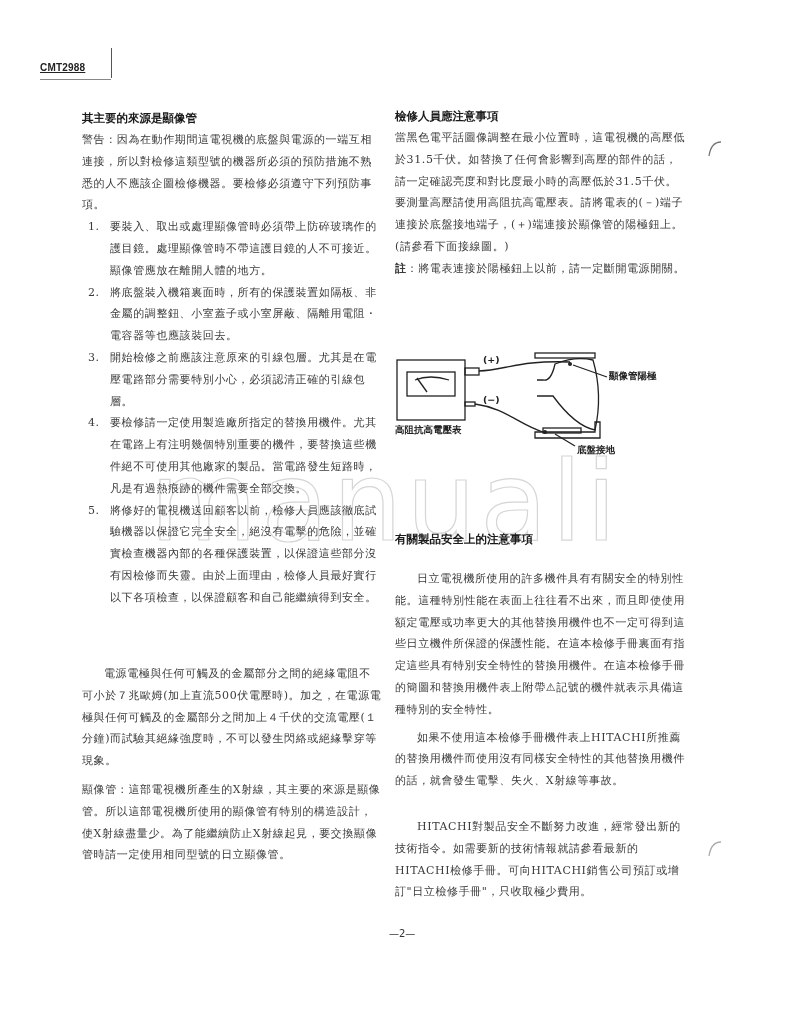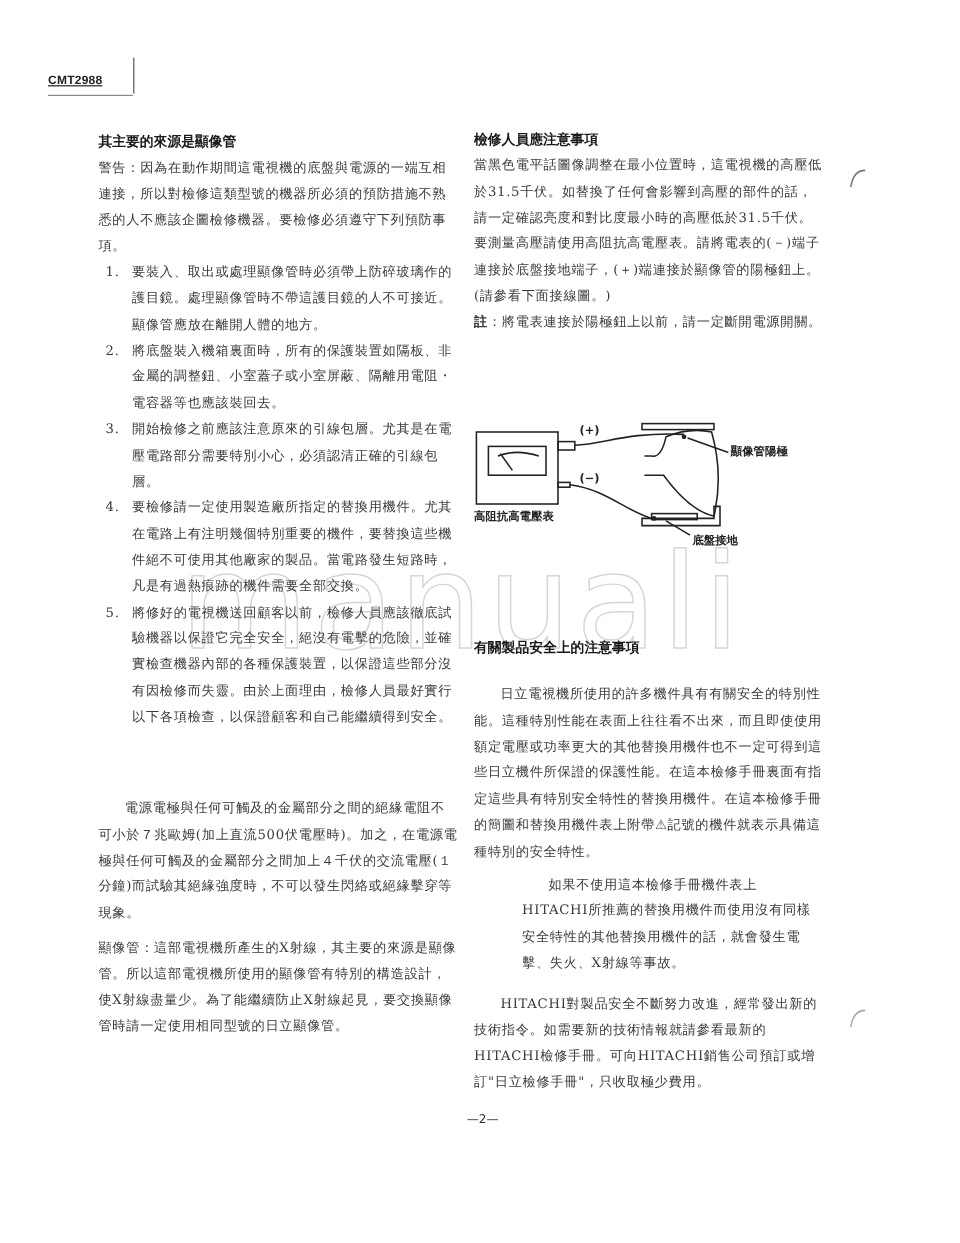--- a/index.html
+++ b/index.html
@@ -85,22 +85,22 @@
   <div class="section" style="top:105px;">
     <div class="heading">檢修人員應注意事項</div>
     <div class="para">當黑色電平話圖像調整在最小位置時，這電視機的高壓低於31.5千伏。如替換了任何會影響到高壓的部件的話，請一定確認亮度和對比度最小時的高壓低於31.5千伏。</div>
     <div class="para">要測量高壓請使用高阻抗高電壓表。請將電表的(－)端子連接於底盤接地端子，(＋)端連接於顯像管的陽極鈕上。(請參看下面接線圖。)</div>
     <div class="para"><span class="note-label">註</span><span>：將電表連接於陽極鈕上以前，請一定斷開電源開關。</span></div>
   </div>
 
   <div class="section" style="top:528px;">
     <div class="heading">有關製品安全上的注意事項</div>
     <div class="para indent1">日立電視機所使用的許多機件具有有關安全的特別性能。這種特別性能在表面上往往看不出來，而且即使使用額定電壓或功率更大的其他替換用機件也不一定可得到這些日立機件所保證的保護性能。在這本檢修手冊裏面有指定這些具有特別安全特性的替換用機件。在這本檢修手冊的簡圖和替換用機件表上附帶⚠記號的機件就表示具備這種特別的安全特性。</div>
-    <div class="para indent1" style="margin-top:6px;margin-left:40px;">如果不使用這本檢修手冊機件表上HITACHI所推薦的替換用機件而使用沒有同樣安全特性的其他替換用機件的話，就會發生電擊、失火、X射線等事故。</div>
-    <div class="para indent1" style="margin-top:12px;">HITACHI對製品安全不斷努力改進，經常發出新的技術指令。如需要新的技術情報就請參看最新的HITACHI檢修手冊。可向HITACHI銷售公司預訂或增訂"日立檢修手冊"，只收取極少費用。</div>
+    <div class="para indent1" style="margin-top:6px;">如果不使用這本檢修手冊機件表上HITACHI所推薦的替換用機件而使用沒有同樣安全特性的其他替換用機件的話，就會發生電擊、失火、X射線等事故。</div>
+    <div class="para indent1" style="margin-top:24px;">HITACHI對製品安全不斷努力改進，經常發出新的技術指令。如需要新的技術情報就請參看最新的HITACHI檢修手冊。可向HITACHI銷售公司預訂或增訂"日立檢修手冊"，只收取極少費用。</div>
   </div>
 </div>
 
 <div class="diagram">
   <svg width="300" height="115" viewBox="0 0 300 115">
     <g fill="none" stroke="#222" stroke-width="1.3">
 
       <rect x="2" y="10" width="68" height="60"></rect>
       <rect x="12" y="22" width="48" height="24"></rect>
       <path d="M20 30 Q35 24 54 30"></path>

